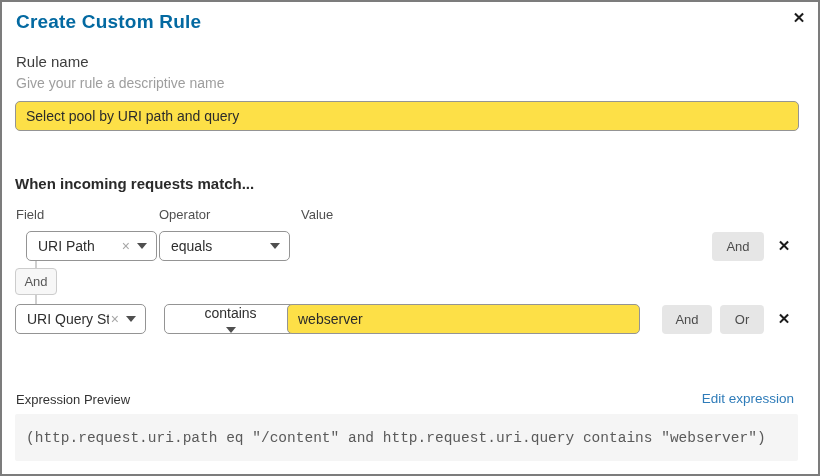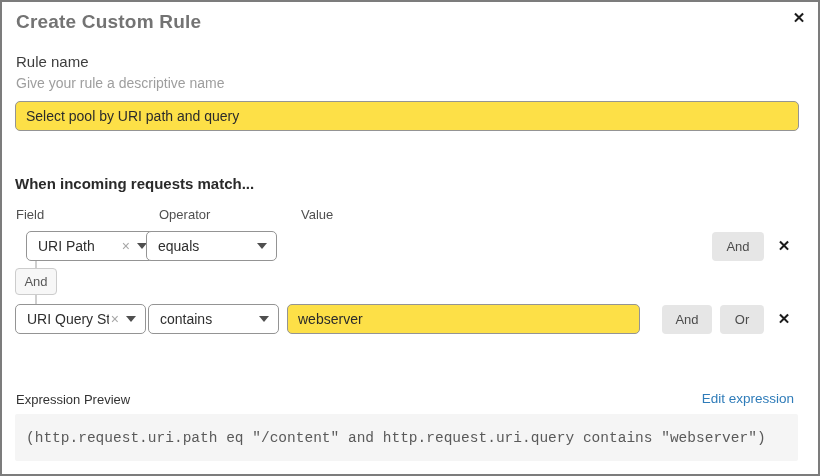--- a/index.html
+++ b/index.html
@@ -6,21 +6,21 @@
   html,body { background:#ffffff; }
   body { font-family:"Liberation Sans", sans-serif; width:820px; height:476px; position:relative; overflow:hidden; }
 
   .modal {
     position:absolute; left:0; top:0; width:820px; height:476px;
     background:#ffffff; border:2px solid #7c7c7c;
   }
 
   .title {
     position:absolute; left:14px; top:9px;
-    font-size:19px; font-weight:bold; color:#737373; letter-spacing:.2px;
+    font-size:19px; font-weight:bold; color:#0369a1; letter-spacing:.2px;
   }
   .close-x {
     position:absolute; left:787px; top:6px; width:20px; height:20px;
     font-size:15px; font-weight:bold; color:#1c1c1c;
     display:flex; align-items:center; justify-content:center; cursor:pointer;
   }
 
   .lbl { position:absolute; font-size:15px; color:#3d3d3d; }
   .helper { position:absolute; font-size:14px; color:#9e9e9e; }
 
@@ -98,37 +98,37 @@
   <div class="section-heading">When incoming requests match...</div>
   <div class="col-label" style="left:14px;">Field</div>
   <div class="col-label" style="left:157px;">Operator</div>
   <div class="col-label" style="left:299px;">Value</div>
 
   <div class="select" style="left:24px; top:229px;">
     <span class="sel-label">URI Path</span>
     <span class="clear-x">×</span>
     <span class="caret"></span>
   </div>
-  <div class="select" style="left:144px; top:229px;gap:38px;">
+  <div class="select" style="left:157px; top:229px;gap:38px;">
     <span class="sel-label">equals</span>
     <span class="caret"></span>
   </div>
   <button class="op-button" style="left:710px; top:230px; width:52px;">And</button>
   <div class="remove-x" style="left:773px; top:235px;">✕</div>
 
   <div class="connector-line" style="top:259px; height:7px;"></div>
   <div class="and-chip">And</div>
   <div class="connector-line" style="top:293px; height:9px;"></div>
 
   <div class="select" style="left:13px; top:302px;">
     <span class="sel-label">URI Query St...</span>
     <span class="clear-x">×</span>
     <span class="caret"></span>
   </div>
-  <div class="select" style="left:146px; top:302px;">
+  <div class="select" style="left:162px; top:302px;flex-direction:column;">
     <span class="sel-label">contains</span>
     <span class="caret"></span>
   </div>
   <input class="text-input" style="left: 285px; top: 302px; width: 353px;" value="webserver">
   <button class="op-button" style="left:660px; top:303px; width:50px;">And</button>
   <button class="op-button" style="left:718px; top:303px; width:44px;">Or</button>
   <div class="remove-x" style="left:773px; top:308px;">✕</div>
 
   <div class="expr-label">Expression Preview</div>
   <a class="edit-link">Edit expression</a>

